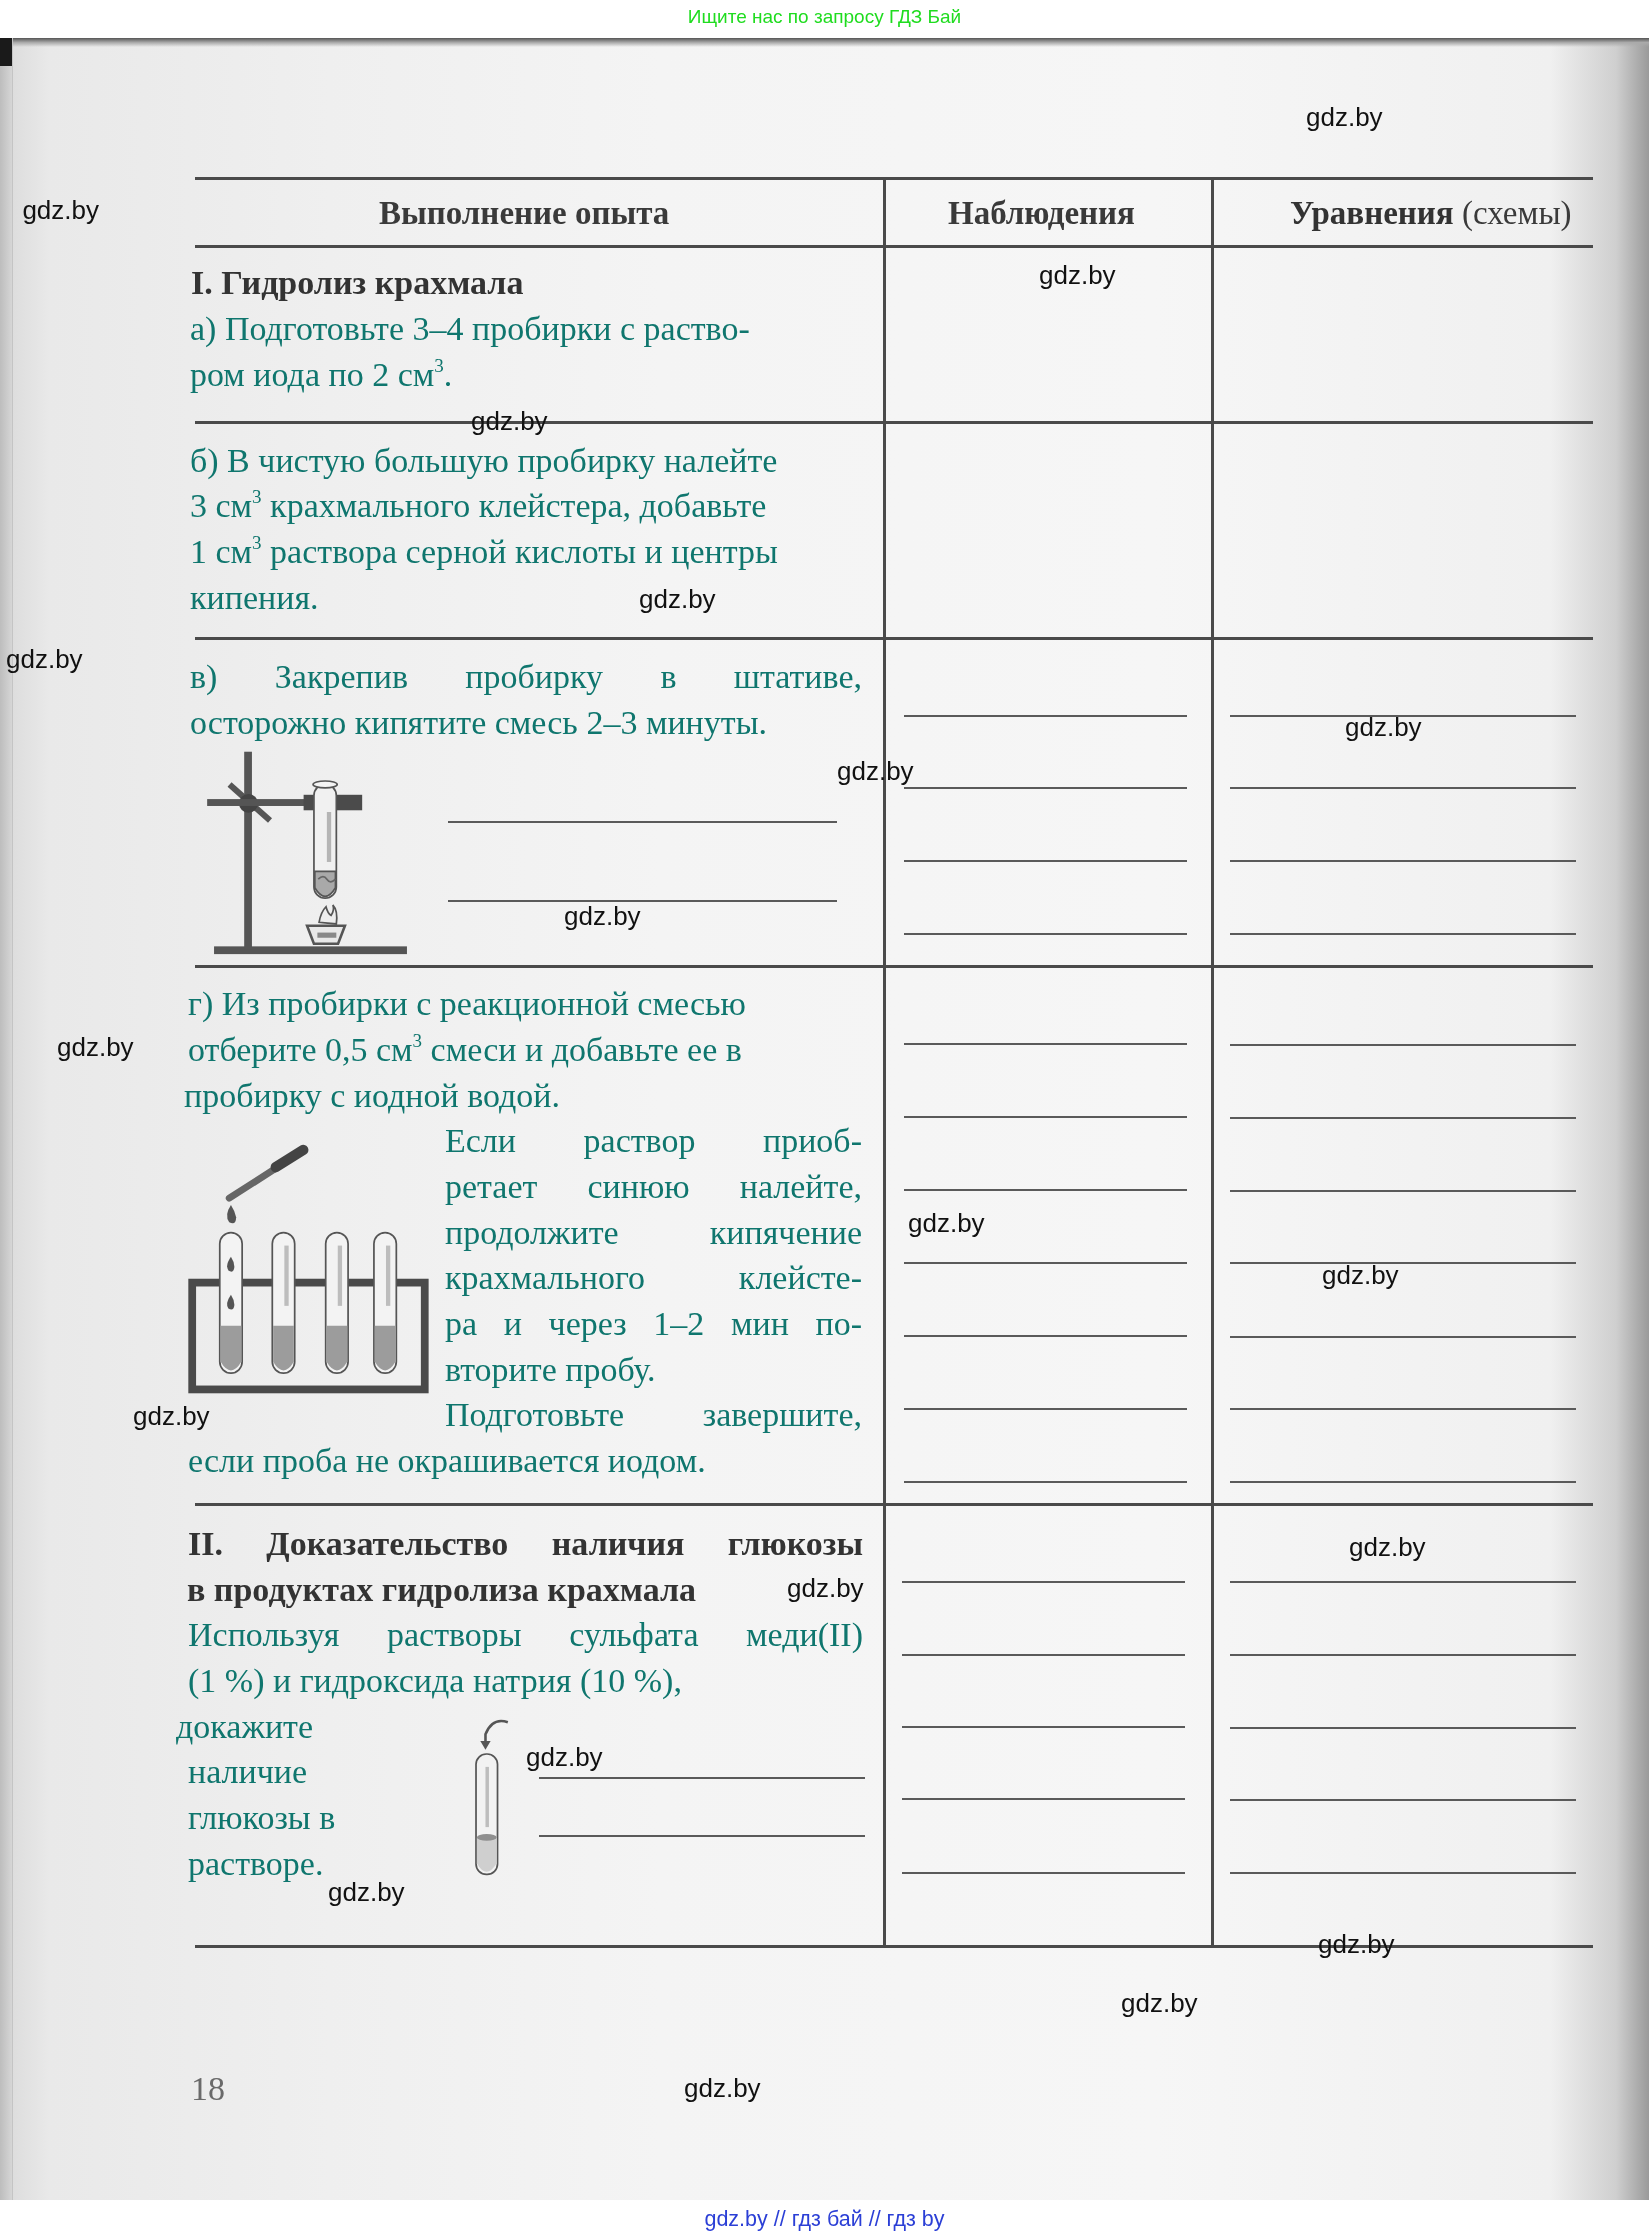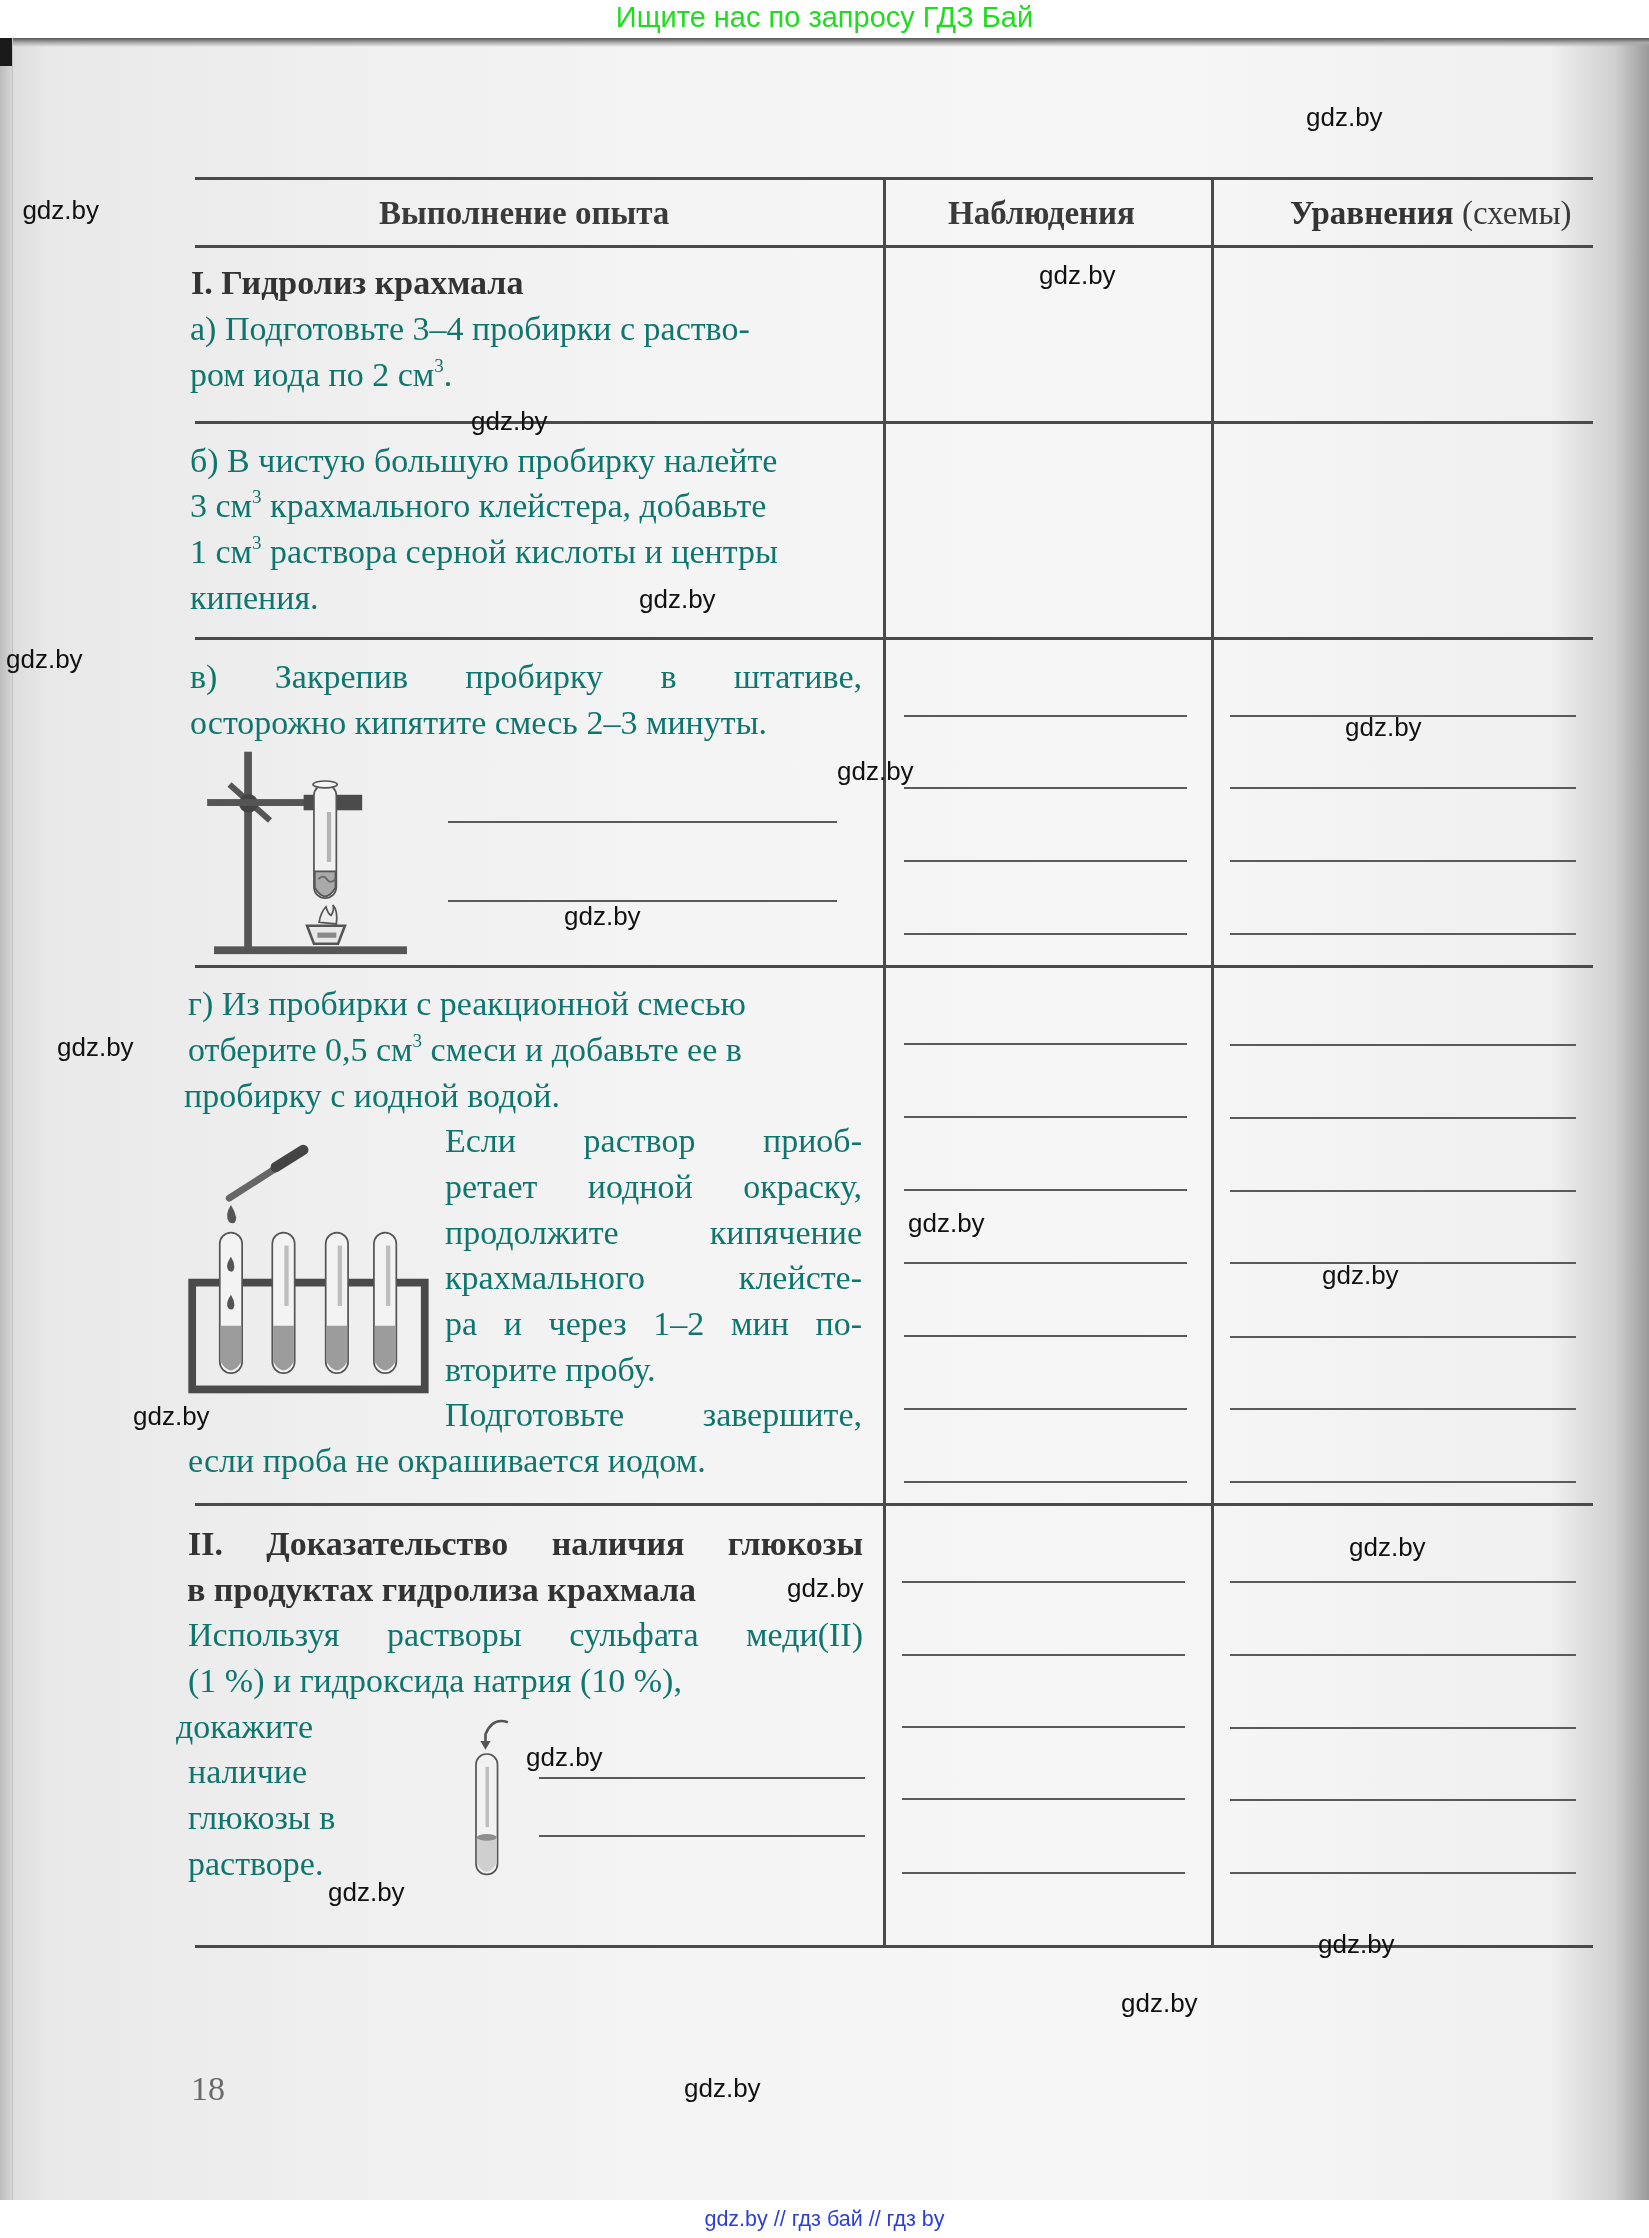--- a/index.html
+++ b/index.html
@@ -5,21 +5,21 @@
   html, body { margin: 0; padding: 0; }
   body {
     width: 1649px; height: 2239px; position: relative; overflow: hidden;
     background: #ffffff;
     font-family: "Liberation Serif", "DejaVu Serif", serif;
   }
   .banner-top {
     position: absolute; left: 0; top: 0; width: 1649px; height: 38px;
     background: #ffffff; text-align: center;
     font-family: "Liberation Sans", "DejaVu Sans", sans-serif;
-    font-size: 29px; line-height: 34px; color: #1fdc1f;
+    font-size: 19px; line-height: 34px; color: #1fdc1f;
   }
   .page {
     position: absolute; left: 0; top: 38px; width: 1649px; height: 2162px;
     background: linear-gradient(90deg, #d9d9d9 0%, #e9e9e9 3%, #efefef 20%, #f4f4f4 40%, #f6f6f6 70%, #f0f0f0 94%, #cfcfcf 98%, #9a9a9a 100%);
     overflow: hidden;
   }
   .page-shadow-top {
     position: absolute; left: 0; top: 0; width: 1649px; height: 8.6px;
     background: linear-gradient(180deg, #555 0%, #aaa 50%, rgba(230,230,230,0) 100%);
   }
@@ -122,21 +122,21 @@
 <div class="ans-line" style="left:448px; top:821px; width:389px;"></div>
 <div class="ans-line" style="left:448px; top:900px; width:389px;"></div>
 
 <div class="txt" style="left:188px; top:981px;">г) Из пробирки с реакционной смесью</div>
 <div class="txt" style="left:188px; top:1027px;">
   <span>отберите 0,5 см</span><sup>3</sup><span> смеси и добавьте ее в</span>
 </div>
 <div class="txt" style="left:184px; top:1073px;">пробирку с иодной водой.</div>
 
 <div class="txt justify" style="left:445px; top:1118px; width:417px;">Если  раствор  приоб-</div>
-<div class="txt justify" style="left:445px; top:1164px; width:417px;">ретает  иодной  окраску,</div>
+<div class="txt justify" style="left:445px; top:1164px; width:417px;">ретает  синюю  налейте,</div>
 <div class="txt justify" style="left:445px; top:1210px; width:417px;">продолжите  кипячение</div>
 <div class="txt justify" style="left:445px; top:1255px; width:417px;">крахмального  клейсте-</div>
 <div class="txt justify" style="left:445px; top:1301px; width:417px;">ра  и  через  1–2  мин  по-</div>
 <div class="txt" style="left:445px; top:1347px;">вторите пробу.</div>
 <div class="txt justify" style="left:445px; top:1392px; width:417px;">Подготовьте  завершите,</div>
 <div class="txt" style="left:188px; top:1438px;">если проба не окрашивается иодом.</div>
 
 <svg class="fig" style="left:181px; top:1112px;" width="267" height="293" viewBox="0 0 310 340">
   <path d="M56 100 L140 46" stroke="#666" stroke-width="8" stroke-linecap="round"></path>
   <path d="M110 64 L142 44" stroke="#444" stroke-width="12" stroke-linecap="round"></path>

